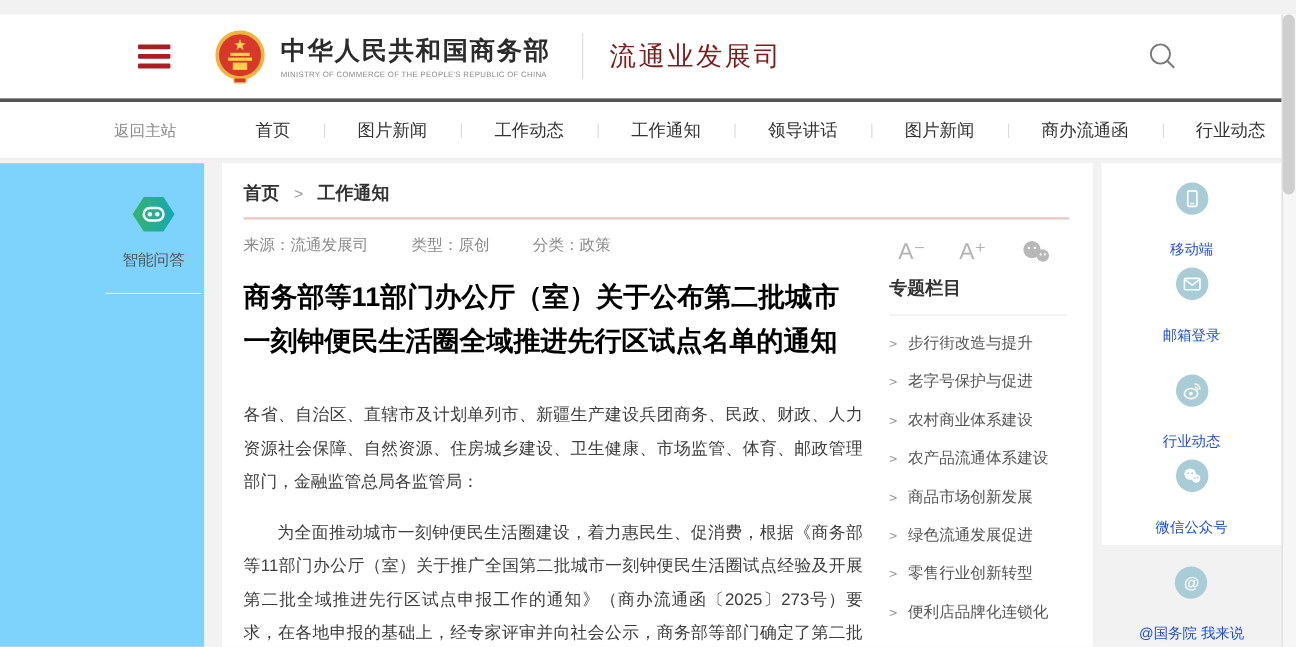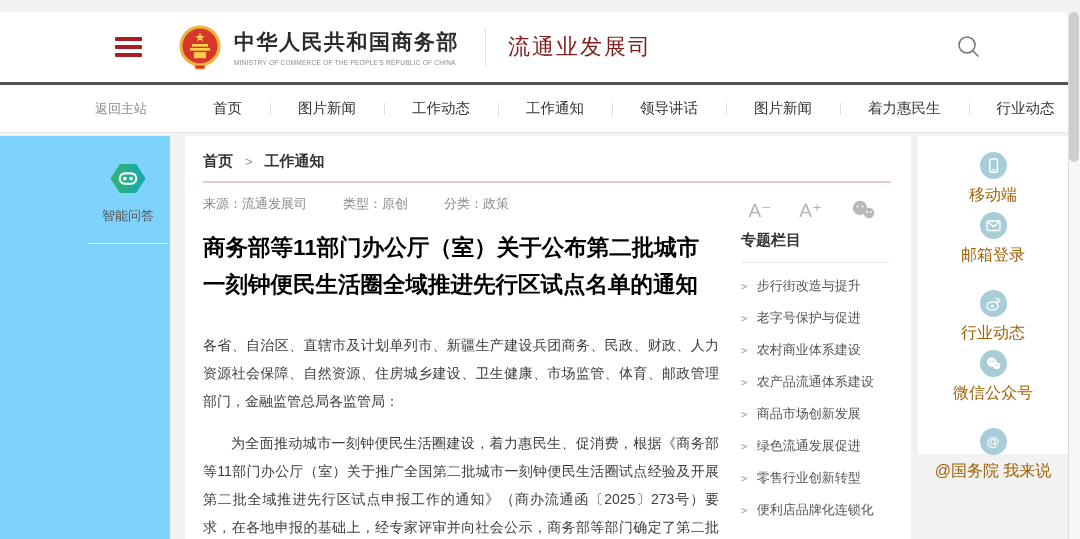--- a/index.html
+++ b/index.html
@@ -60,21 +60,21 @@
 
   .topics-col { width:148px; margin-left:22px; padding-top:2px; }
   .topics-title { font-size:15px; font-weight:bold; color:#333; padding-bottom:12px; border-bottom:1px solid #e9e9e9; }
   .topic-item { display:flex; align-items:center; margin-top:14px; font-size:13px; color:#555; white-space:nowrap; cursor:pointer; }
   .topic-arrow { color:#999; font-size:11px; margin-right:9px; font-family:"DejaVu Sans Mono",monospace; }
 
   .right-rail { width:150px; margin-left:7px; background:#fff; height:318px; padding-top:16px;
                 display:flex; flex-direction:column; align-items:center; }
   .rail-item { display:flex; flex-direction:column; align-items:center; margin-bottom:6px; cursor:pointer; }
   .rail-icon { width:27px; height:27px; border-radius:50%; background:#a9cdd6; display:flex; align-items:center; justify-content:center; line-height:0; }
-  .rail-label { margin-top:6px; font-size:16px; color:#a16207; white-space:nowrap; }
+  .rail-label { margin-top:21px; font-size:12px; color:#1d4ed8; white-space:nowrap; }
   .rail-divider { width:92px; height:1px; background:#e6e6e6; margin:6px 0 12px; }
 
   
   .scrollbar { position:absolute; top:0; right:0; width:12px; height:539px; background:#f6f6f6; border-left:1px solid #ddd; }
   .scroll-thumb { position:absolute; top:0; right:1px; width:10px; height:150px; background:#cfcfcf; border-radius:5px; cursor:pointer; }
 </style>
 </head>
 <body>
 
 <div class="page">
@@ -118,21 +118,21 @@
   <div class="navbar">
     <span class="back-home">返回主站</span>
     <div class="nav-vsep"></div>
     <div class="nav-items">
       <span class="nav-item">首页</span>
       <span class="nav-item">图片新闻</span>
       <span class="nav-item">工作动态</span>
       <span class="nav-item">工作通知</span>
       <span class="nav-item">领导讲话</span>
       <span class="nav-item">图片新闻</span>
-      <span class="nav-item">着力惠民生</span>
+      <span class="nav-item">商办流通函</span>
       <span class="nav-item">行业动态</span>
       <span class="nav-item">关于我们</span>
     </div>
   </div>
 
   <div class="content">
 
     <div class="left-rail">
       <div class="ai-block">
         <svg width="38" height="33" viewBox="0 0 36 32">

